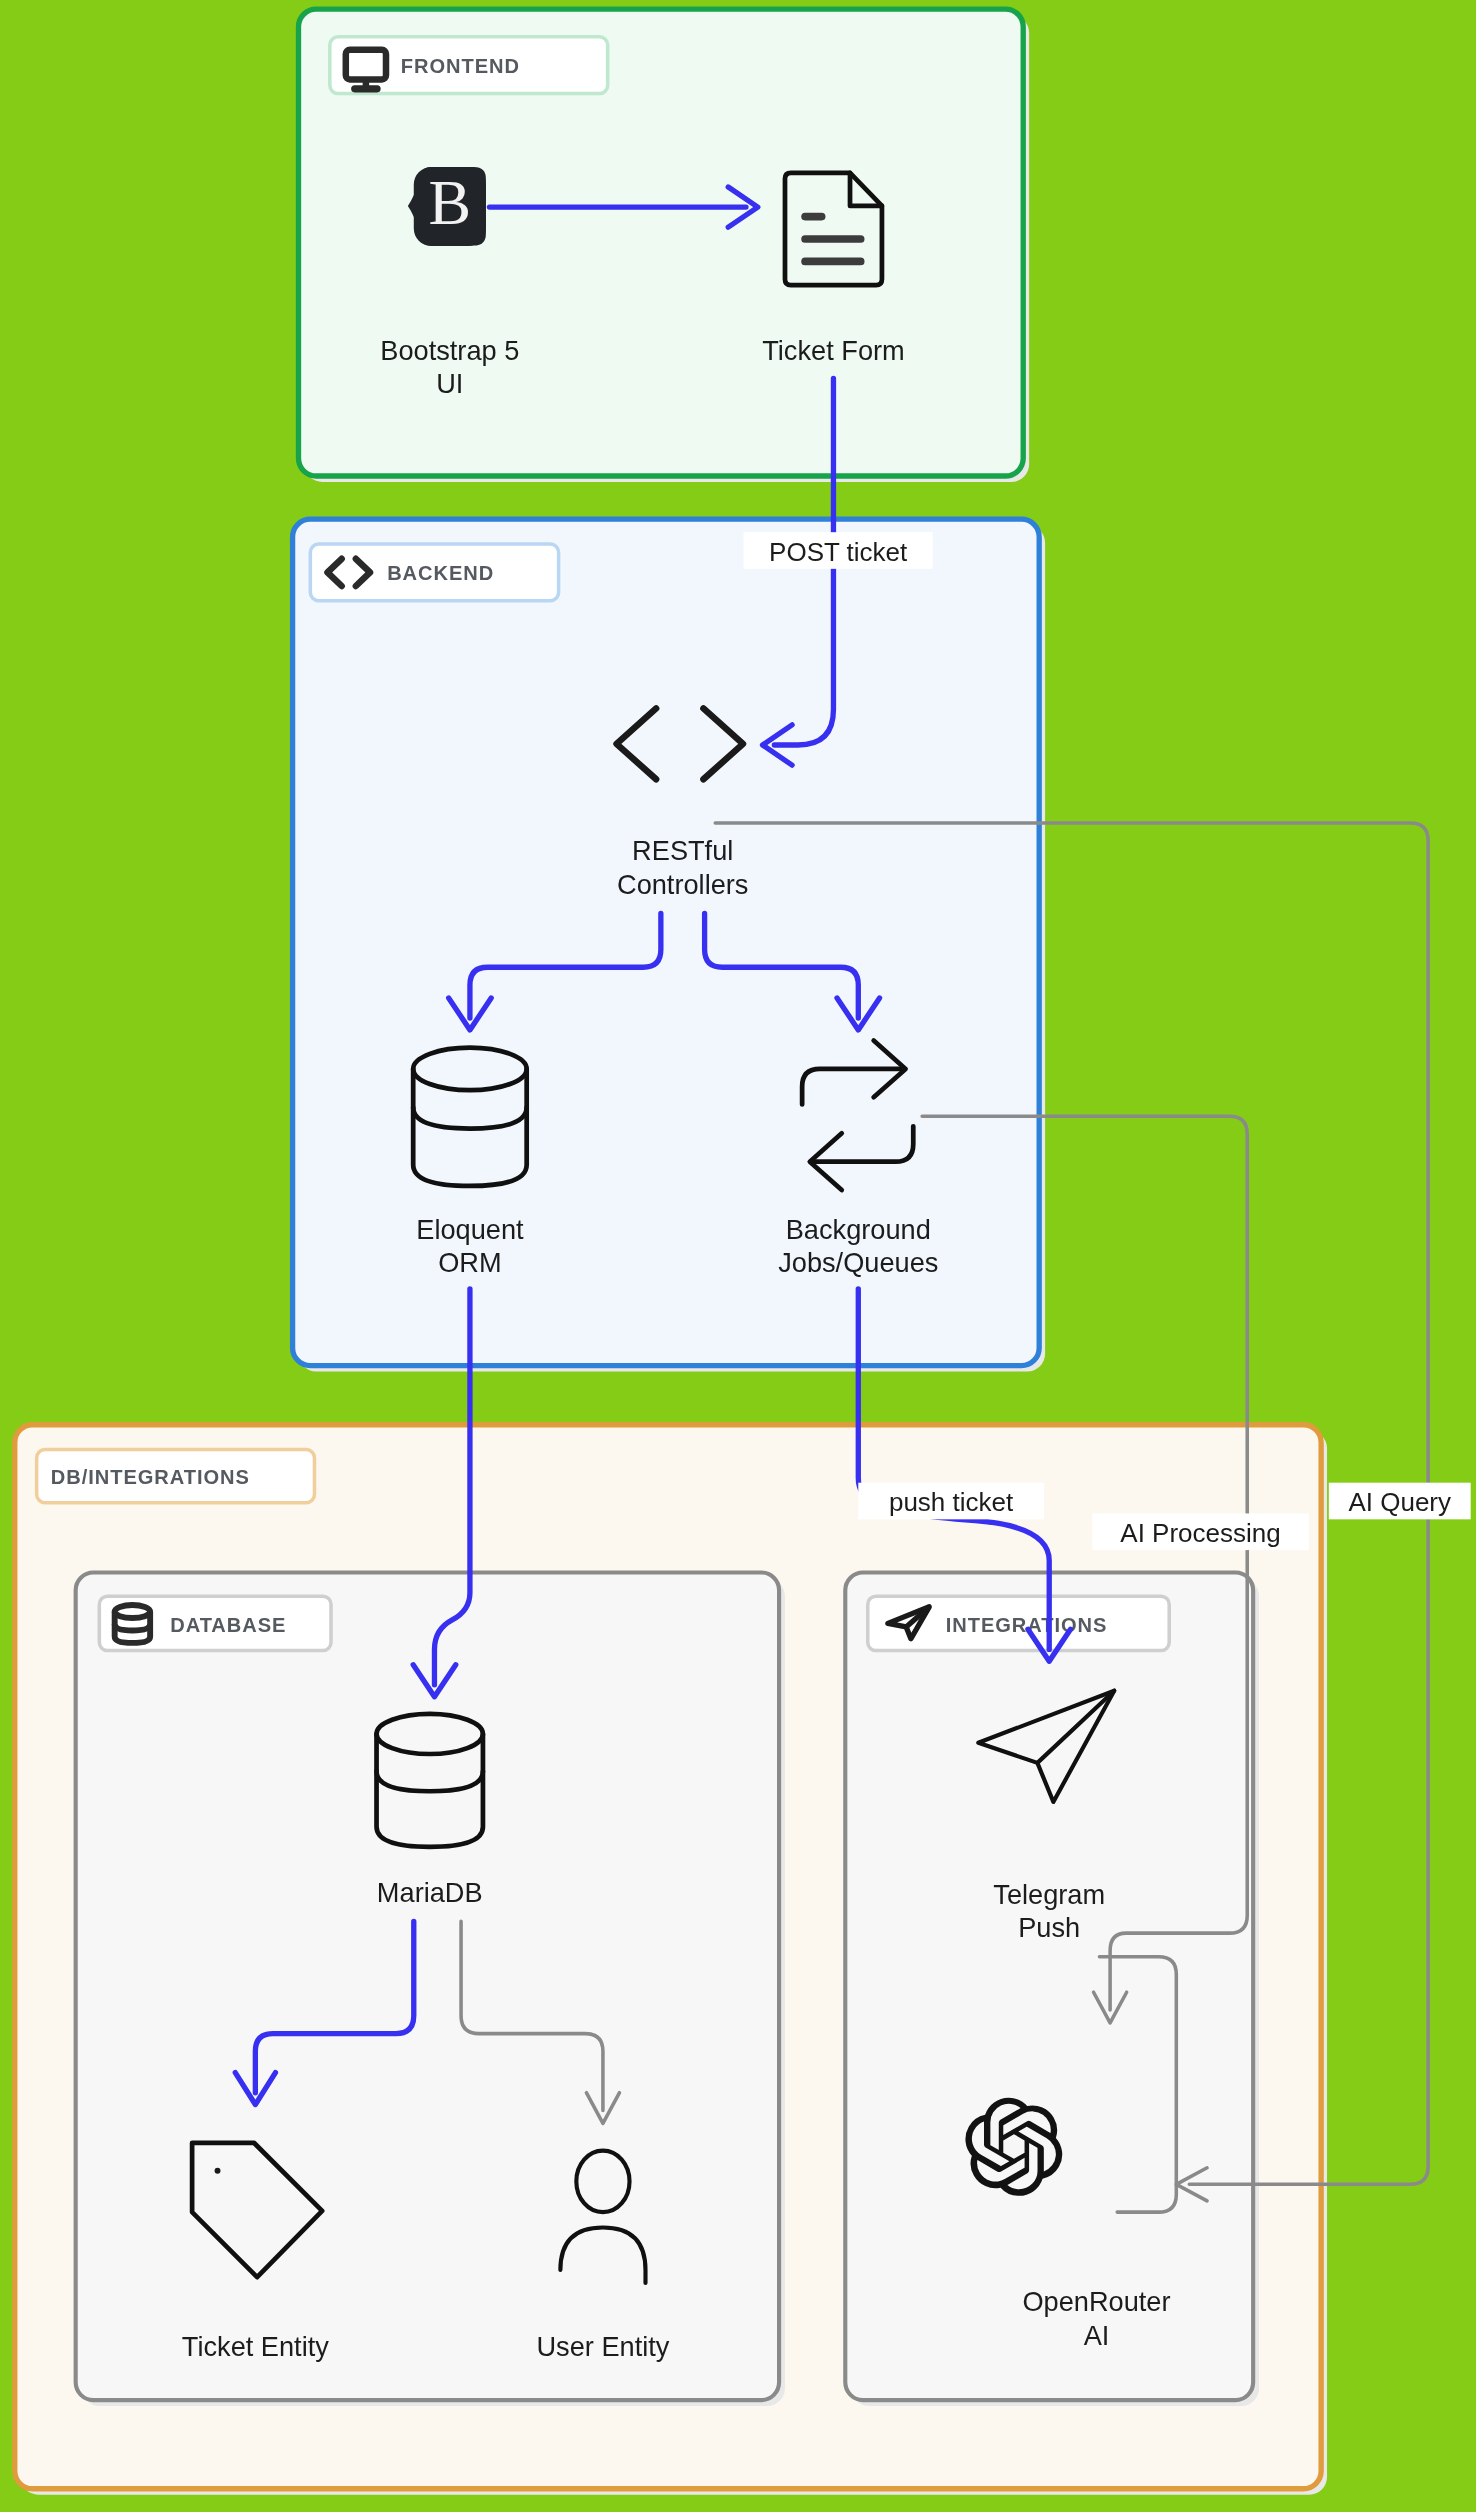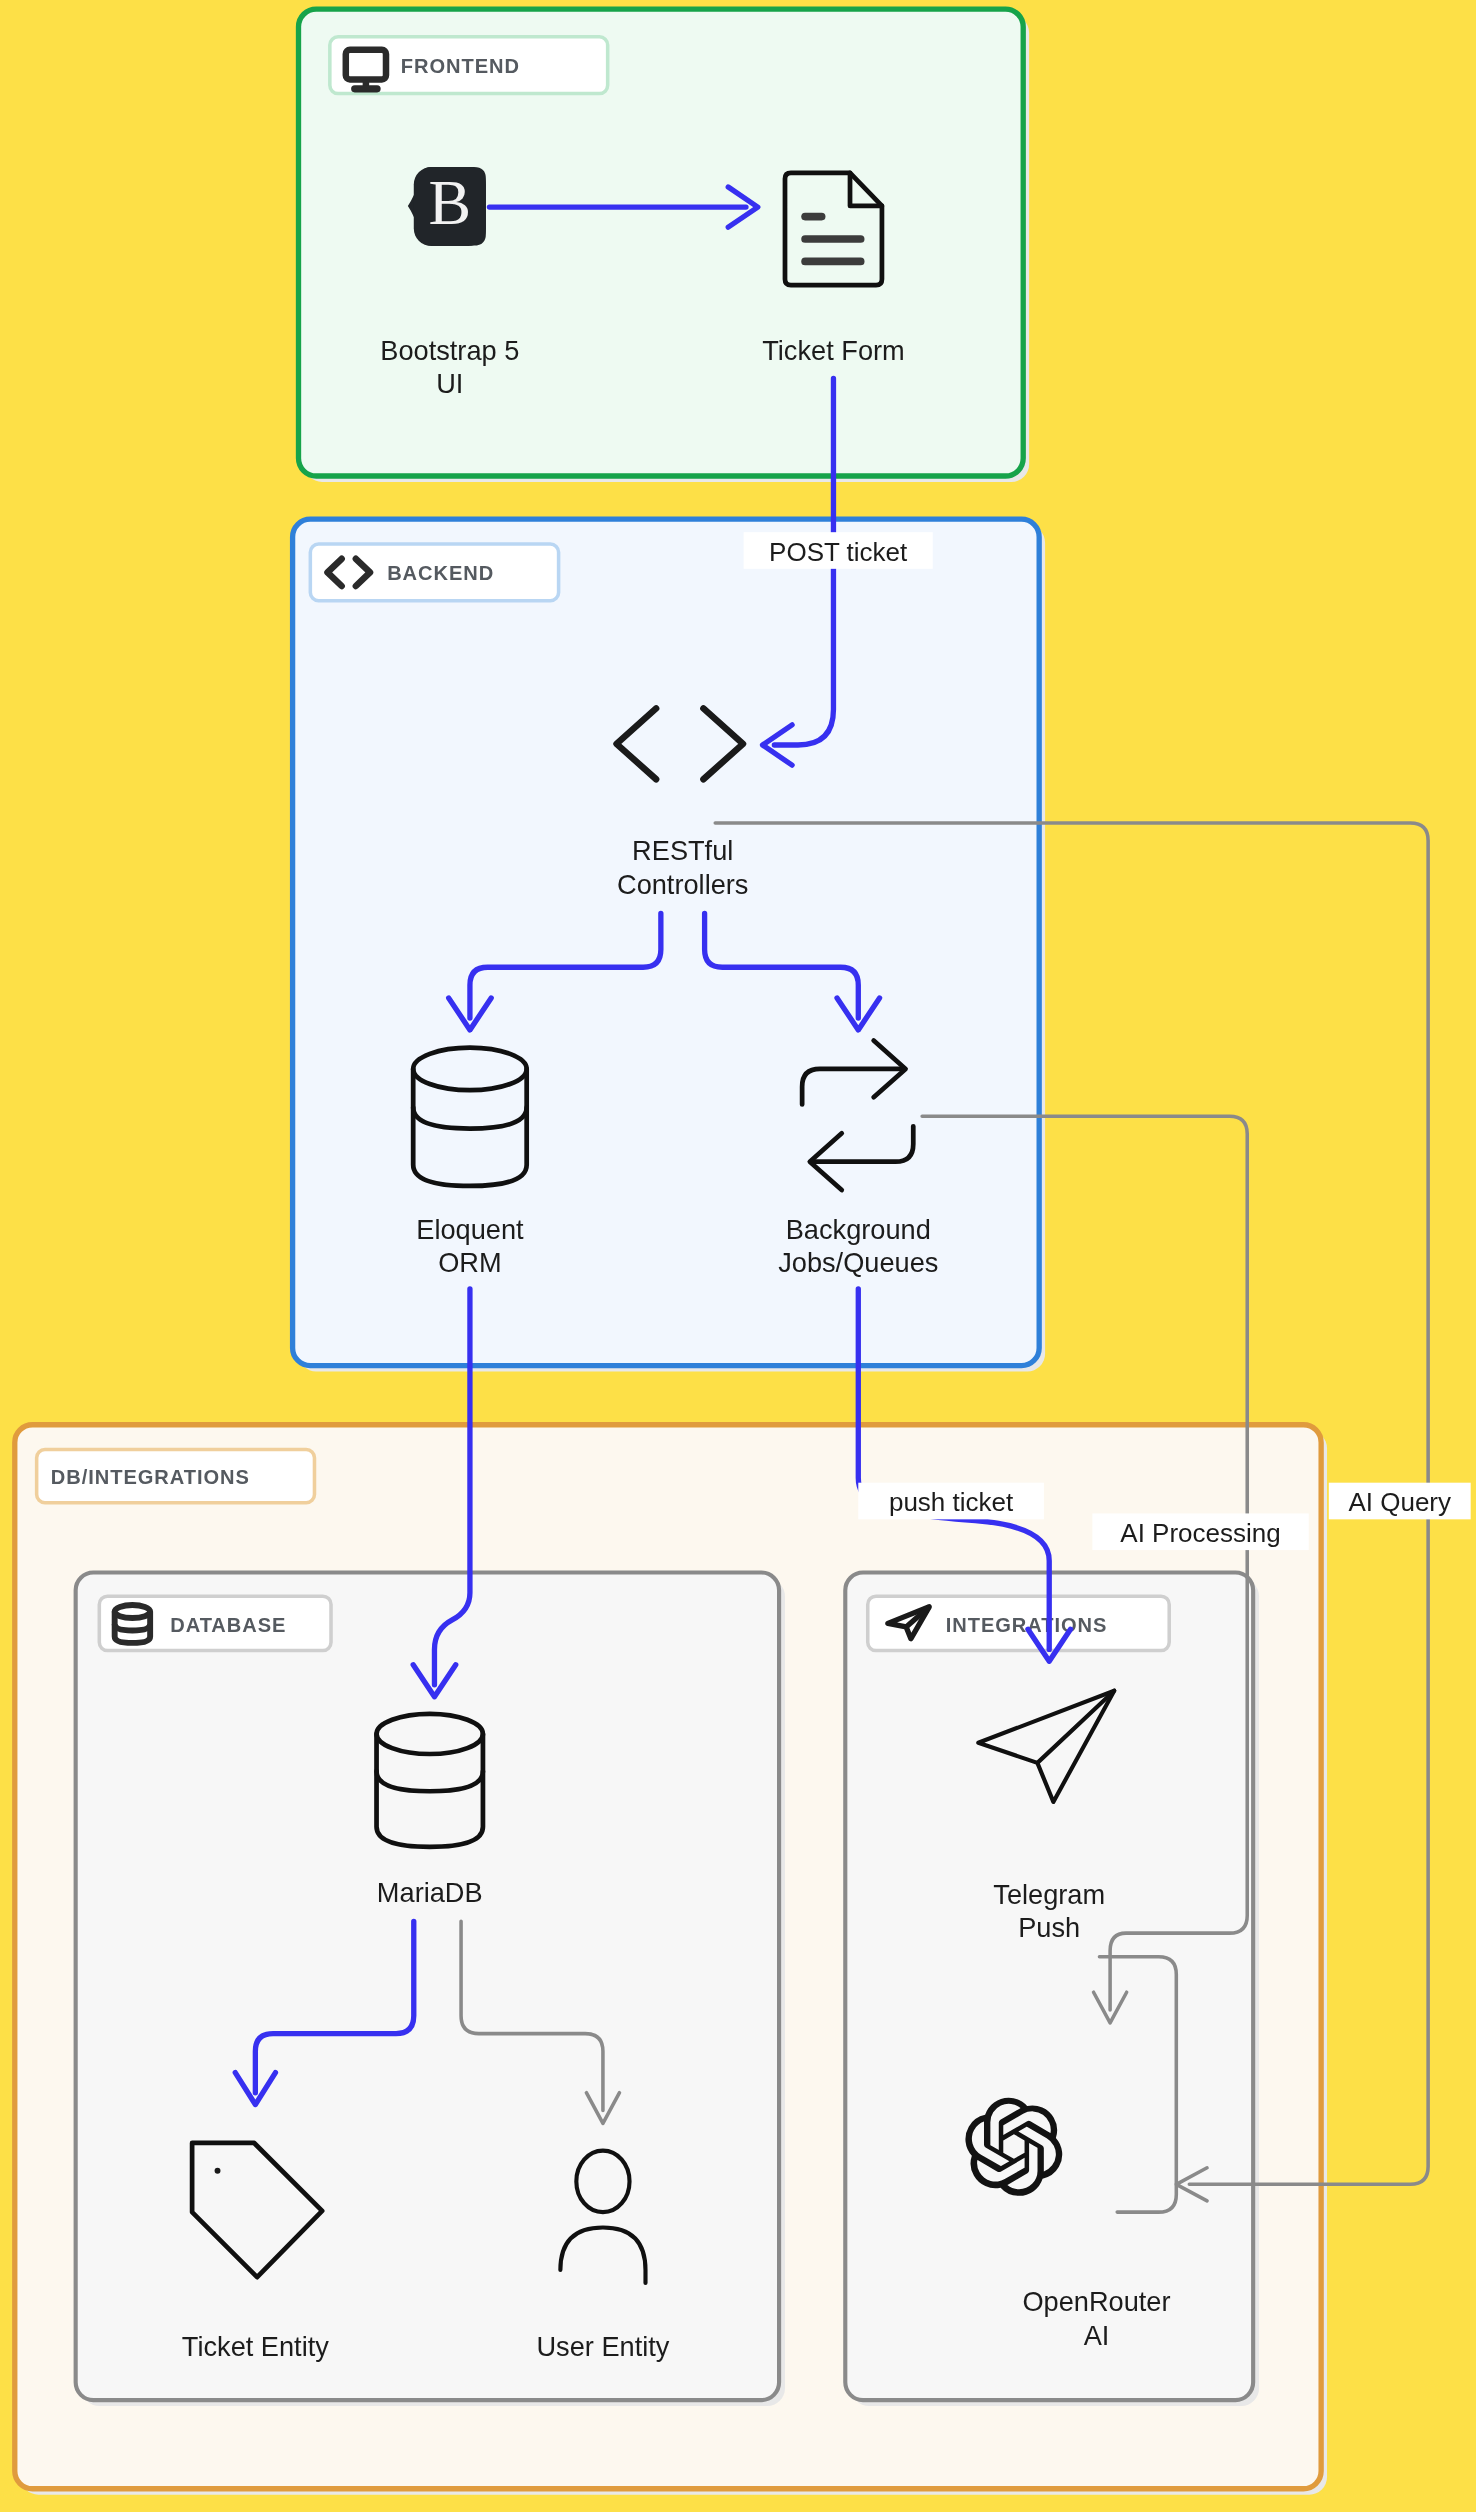--- a/index.html
+++ b/index.html
@@ -1,17 +1,17 @@
 <!DOCTYPE html>
 <html style="font-size:9.5px"><head>
 <meta charset="utf-8">
 <style>
   html,body{margin:0;padding:0;background:#ffffff;}
   body{font-family:"Liberation Sans","DejaVu Sans",sans-serif;}
-  #stage{position:relative;width:1476px;height:2512px;background:#fde047;overflow:hidden;}
+  #stage{position:relative;width:1476px;height:2512px;background:#84cc16;overflow:hidden;}
   svg#diagram{position:absolute;left:0;top:0;width:1476px;height:2512px;}
   .cluster-label-text{font-size:34px;font-weight:bold;letter-spacing:1.6px;fill:#555a60;}
   .node-label{font-size:46px;fill:#1c1c1c;}
   .edge-label{font-size:44px;fill:#1c1c1c;}
   .edge-blue{stroke:#3730f0;stroke-width:9;fill:none;stroke-linecap:round;stroke-linejoin:round;}
   .edge-gray{stroke:#8a8a8a;stroke-width:6;fill:none;stroke-linecap:round;stroke-linejoin:round;}
   .arrow-blue{stroke:#3730f0;stroke-width:9;fill:none;stroke-linecap:round;stroke-linejoin:round;}
   .arrow-gray{stroke:#8a8a8a;stroke-width:6;fill:none;stroke-linecap:round;stroke-linejoin:round;}
   .icon-stroke{fill:none;stroke:#101010;stroke-width:8;stroke-linecap:round;stroke-linejoin:round;}
   .icon-stroke-thin{fill:none;stroke:#101010;stroke-width:7;stroke-linecap:round;stroke-linejoin:round;}

